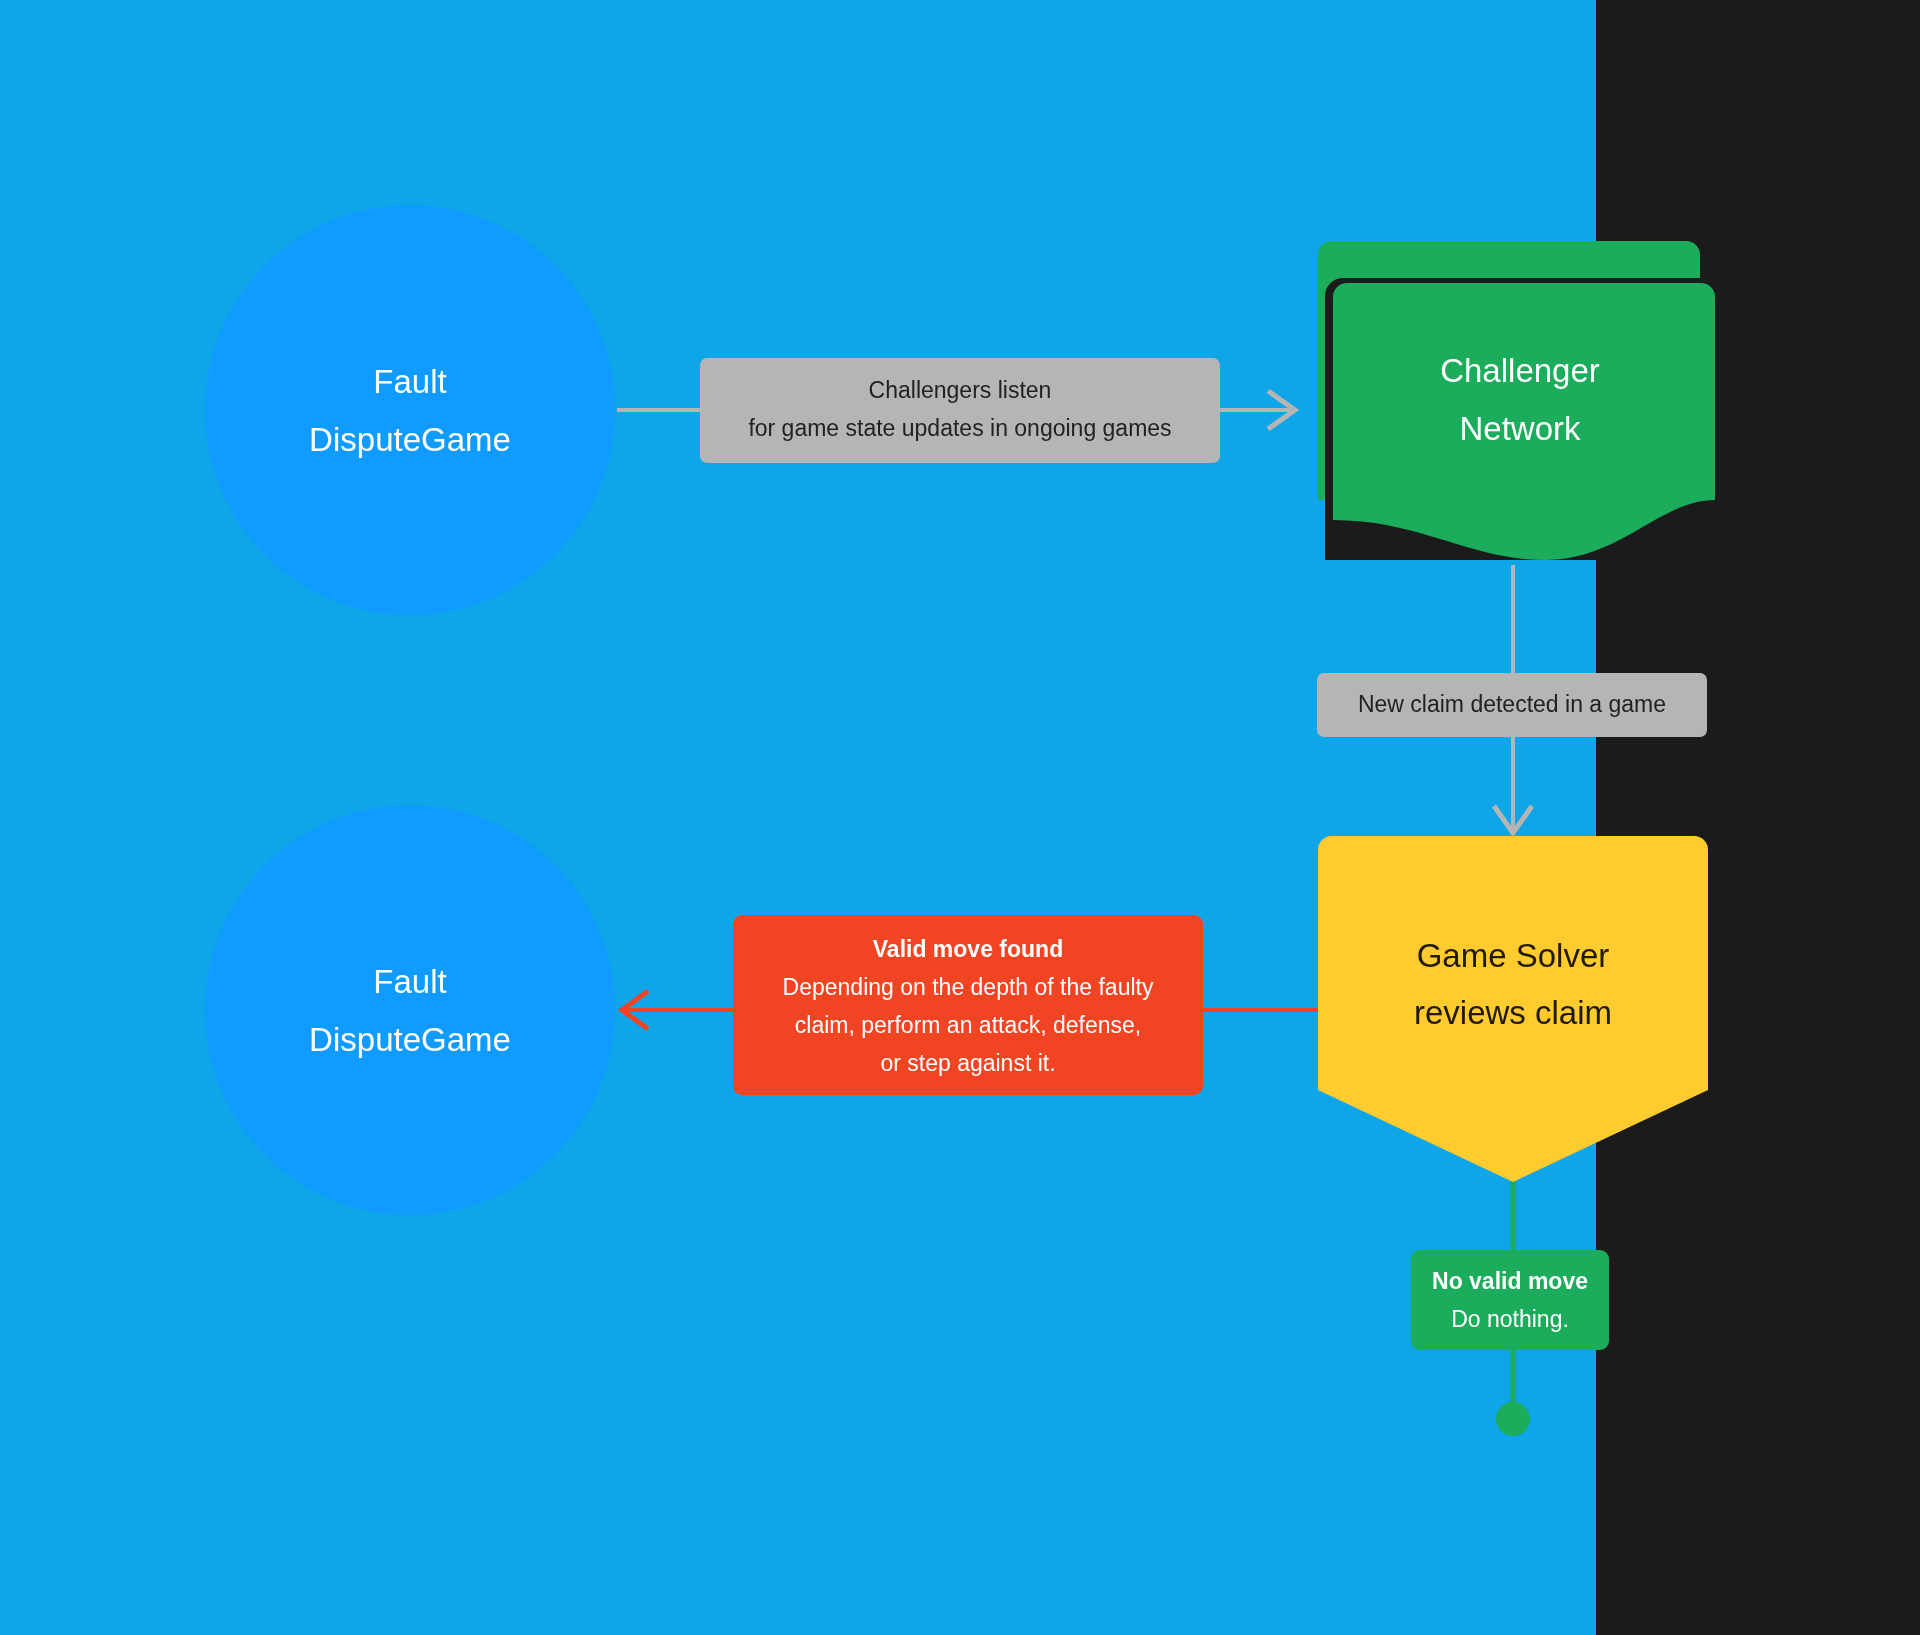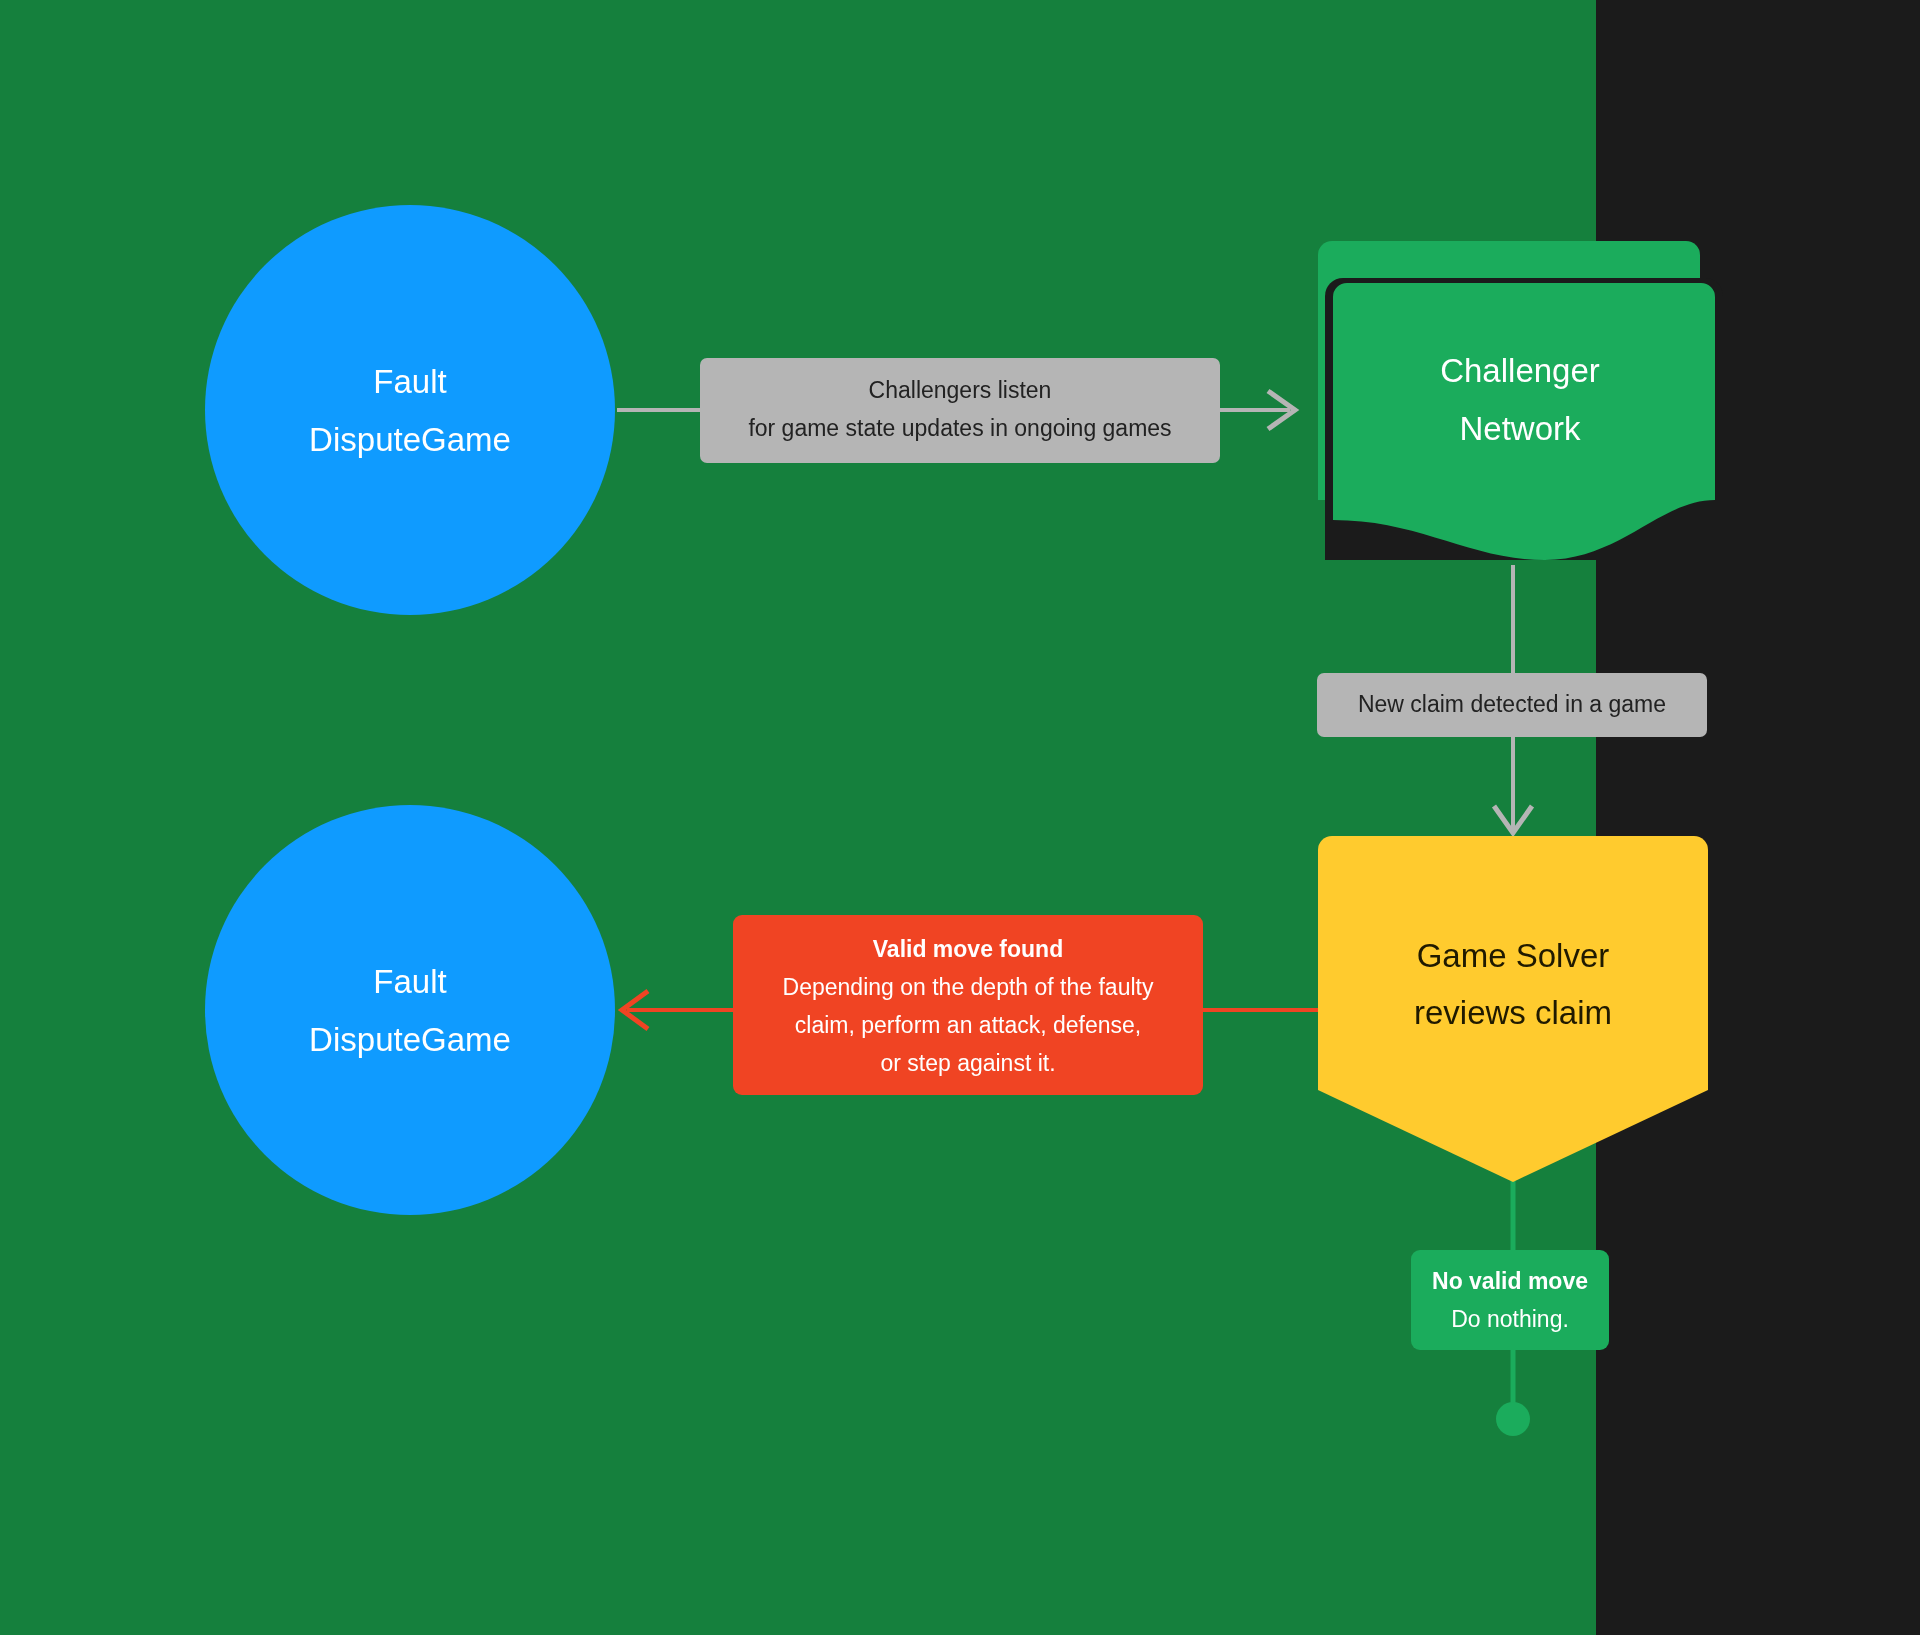--- a/index.html
+++ b/index.html
@@ -10,21 +10,21 @@
   body {
     width: 1920px;
     height: 1635px;
     overflow: hidden;
     font-family: "Liberation Sans", sans-serif;
   }
   #stage {
     position: relative;
     width: 1596px;
     height: 1635px;
-    background: #15803d;
+    background: #0ea5e9;
   }
   svg.diagram {
     position: absolute;
     left: 0;
     top: 0;
     width: 1920px;
     height: 1635px;
     display: block;
   }
   .node-label {

